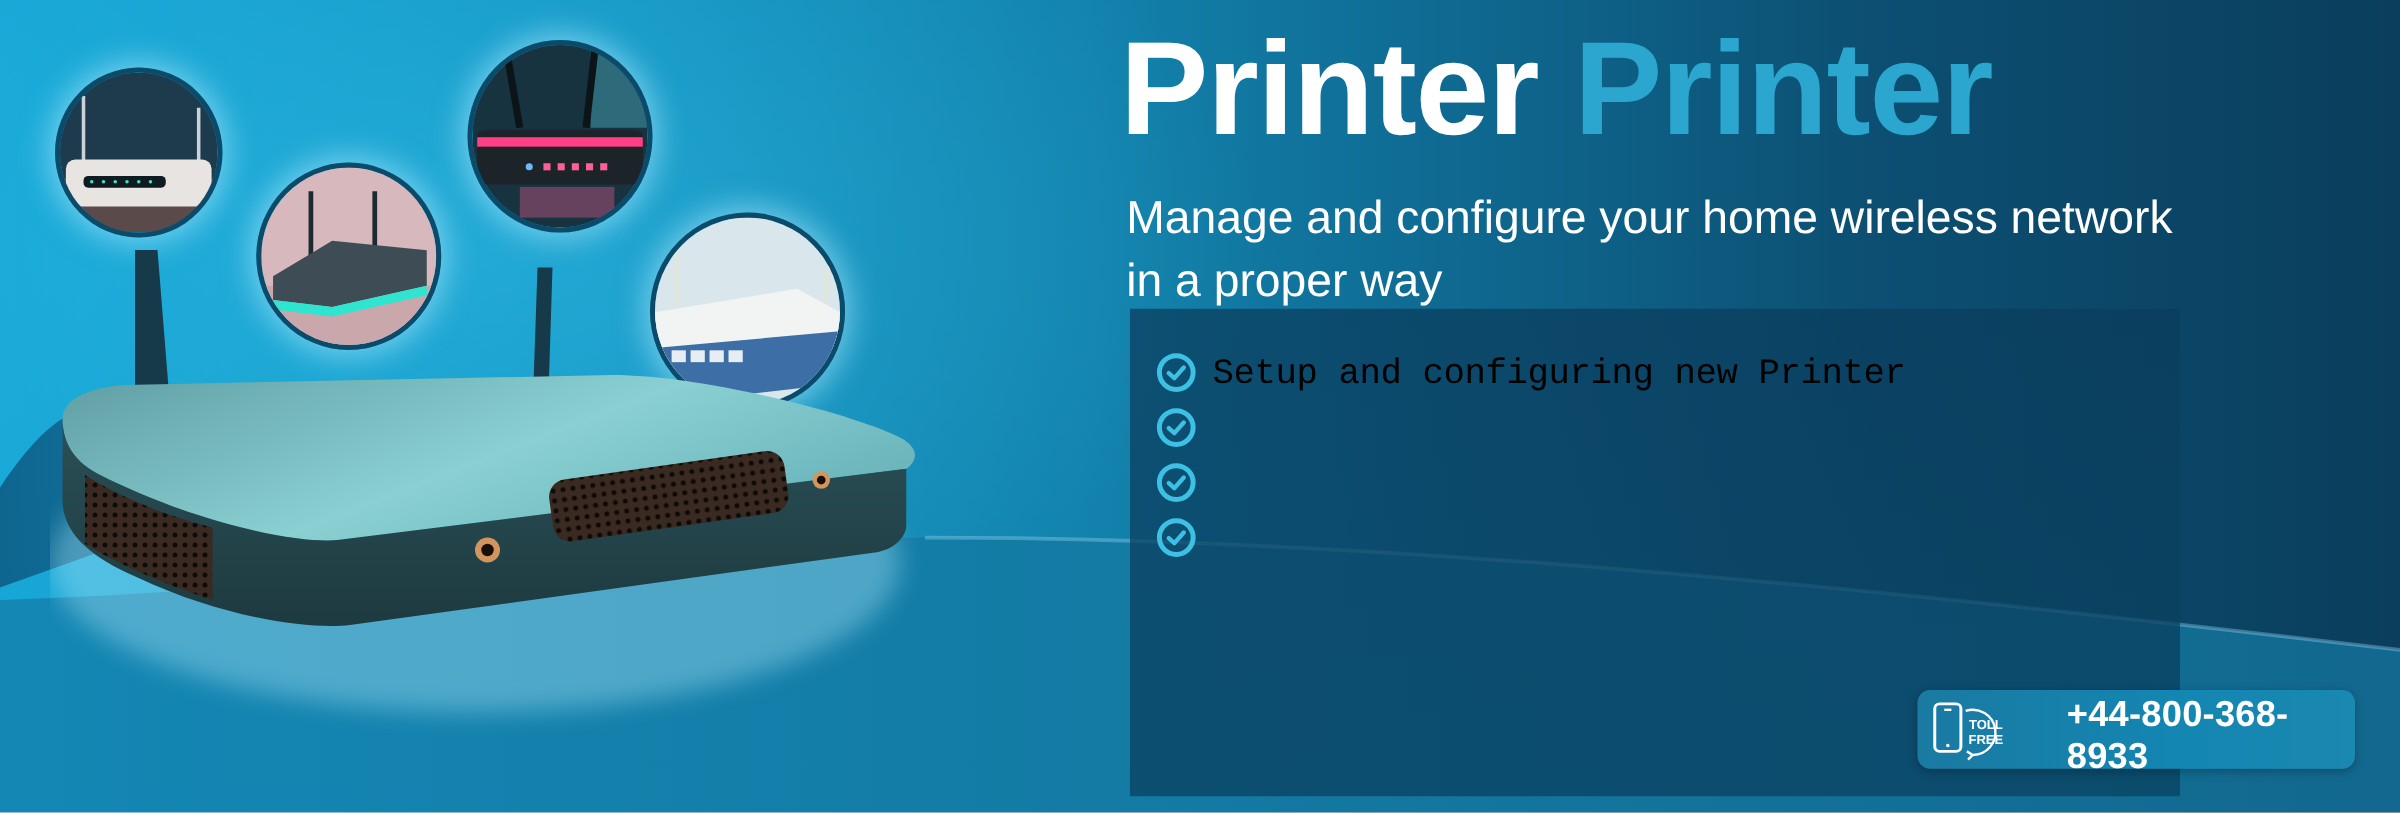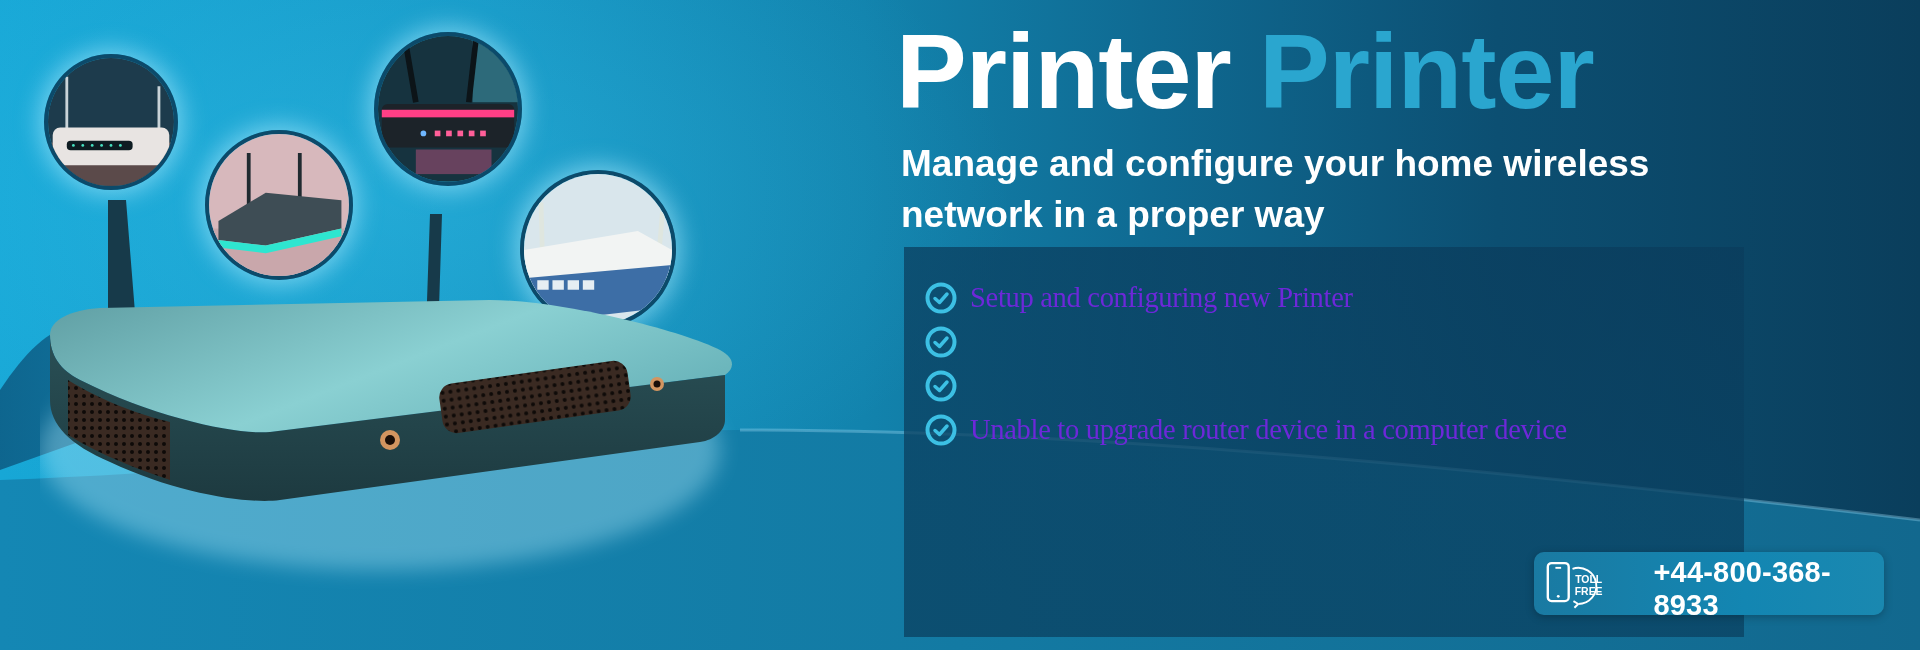--- a/index.html
+++ b/index.html
@@ -33,31 +33,31 @@
 
   
   .headline {
     position: absolute; left: 896px; top: 18px;
     font-weight: 700; font-size: 106px; letter-spacing: -1px; line-height: 1;
     white-space: nowrap;
   }
   .headline .w1 { color: #ffffff; }
   .headline .w2 { color: #2aa6cf; }
   .subhead {
-    position: absolute; left: 901px; top: 138px; width: 860px;
-    color: #ffffff; font-weight: 700; font-size: 37px; line-height: 51px;
+    position: absolute; left: 901px; top: 148px; width: 860px;
+    color: #ffffff; font-weight: 400; font-size: 37px; line-height: 51px;
   }
   .panel {
     position: absolute; left: 904px; top: 247px; width: 840px; height: 390px;
     background: linear-gradient(180deg, rgba(10,60,92,0.72) 0%, rgba(10,66,98,0.78) 100%);
   }
   .features { position: absolute; left: 924px; top: 276px; list-style: none; }
   .features li {
     display: flex; align-items: center; height: 44px;
-    color: #6d28d9; font-size: 28.5px; font-family: Liberation Serif, serif; font-weight: 400;
+    color: #000000; font-size: 28.5px; font-family: Liberation Mono, monospace; font-weight: 400;
     letter-spacing: -0.3px; white-space: nowrap;
   }
   .check { width: 34px; height: 34px; margin-right: 12px; flex: 0 0 34px; }
 
   .tollfree {
     position: absolute; left: 1534px; top: 552px; width: 350px; height: 63px;
     border-radius: 10px;
     background: linear-gradient(90deg, #1a7aa2 0%, #1386b2 60%, #1a88b0 100%);
     box-shadow: 0 2px 8px rgba(0,0,0,0.25);
     display: flex; align-items: center; gap: 37px;
@@ -223,21 +223,20 @@
     <svg class="check" viewBox="0 0 34 34">
         <circle cx="17" cy="17" r="13.5" fill="none" stroke="#3cc0e4" stroke-width="4"></circle>
         <path d="M11 17.5 L15.5 21.5 L23 13" fill="none" stroke="#3cc0e4" stroke-width="3.5" stroke-linecap="round" stroke-linejoin="round"></path>
       </svg>
   </li>
   <li>
     <svg class="check" viewBox="0 0 34 34">
         <circle cx="17" cy="17" r="13.5" fill="none" stroke="#3cc0e4" stroke-width="4"></circle>
         <path d="M11 17.5 L15.5 21.5 L23 13" fill="none" stroke="#3cc0e4" stroke-width="3.5" stroke-linecap="round" stroke-linejoin="round"></path>
       </svg>
-    <span>Unable to upgrade router device in a computer device</span>
   </li>
 </ul>
 
 <div class="tollfree">
   <svg class="tollfree-icon" viewBox="0 0 72 56">
     <rect x="4" y="6" width="22" height="40" rx="4" fill="none" stroke="#ffffff" stroke-width="2.5"></rect>
     <line x1="12" y1="11" x2="18" y2="11" stroke="#ffffff" stroke-width="2"></line>
     <circle cx="15" cy="41" r="1.5" fill="#ffffff"></circle>
     <path d="M30 12 A 19 19 0 1 1 36 49" fill="none" stroke="#ffffff" stroke-width="2"></path>
     <path d="M36 49 L 31 46 M36 49 L 32 53" stroke="#ffffff" stroke-width="2" fill="none"></path>

